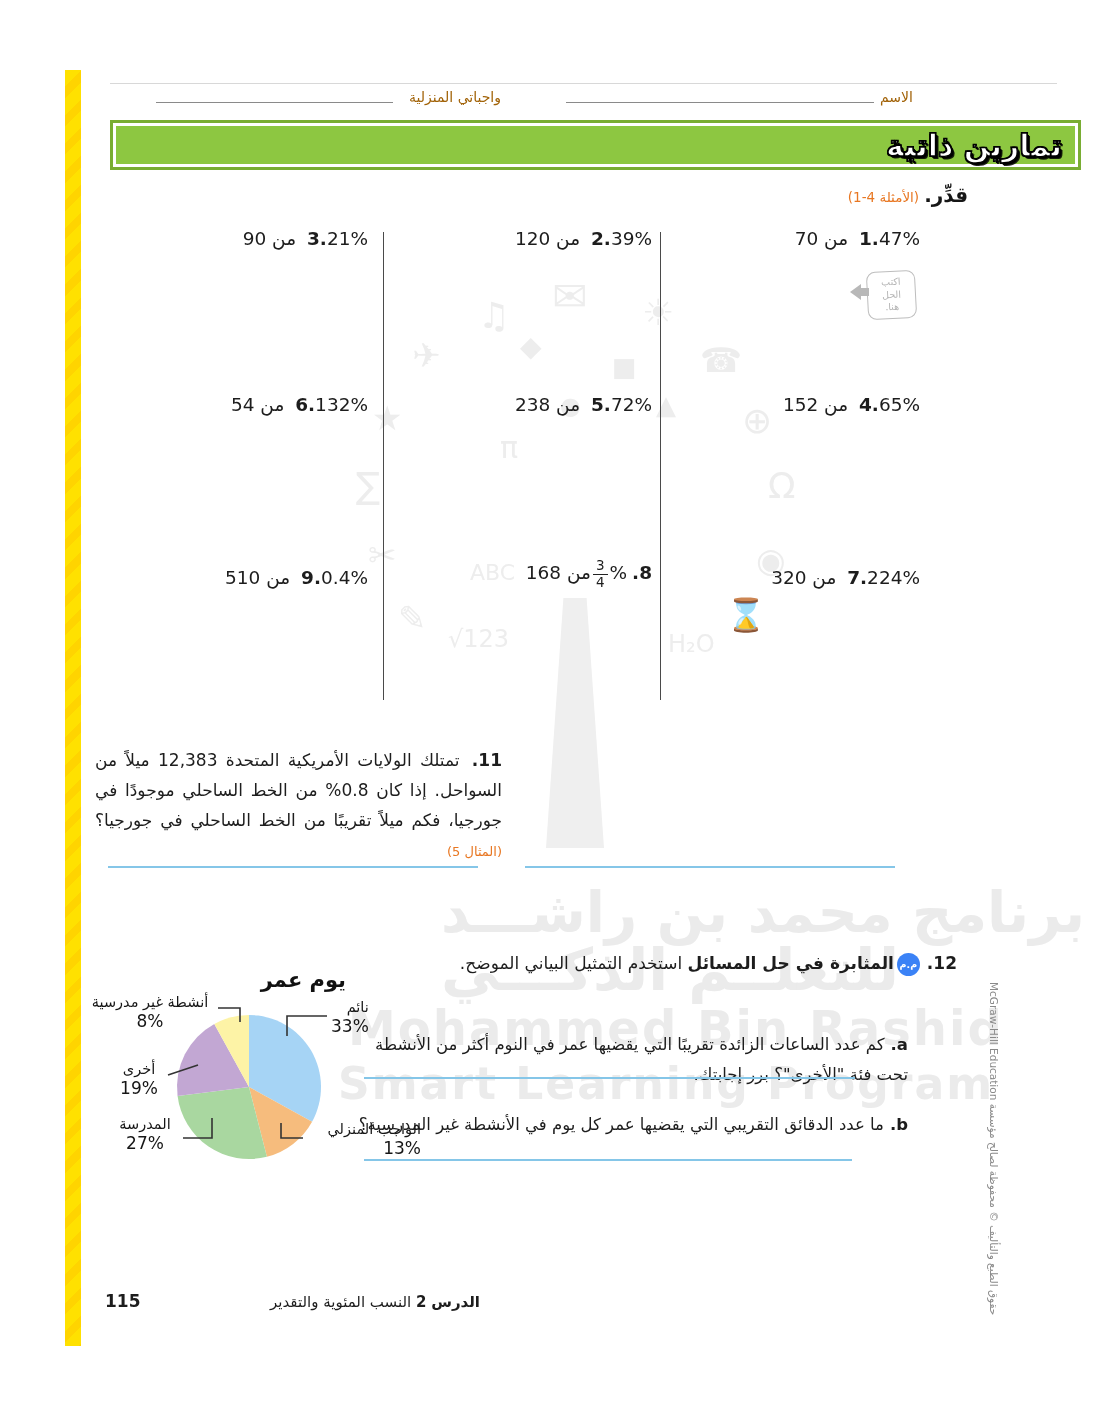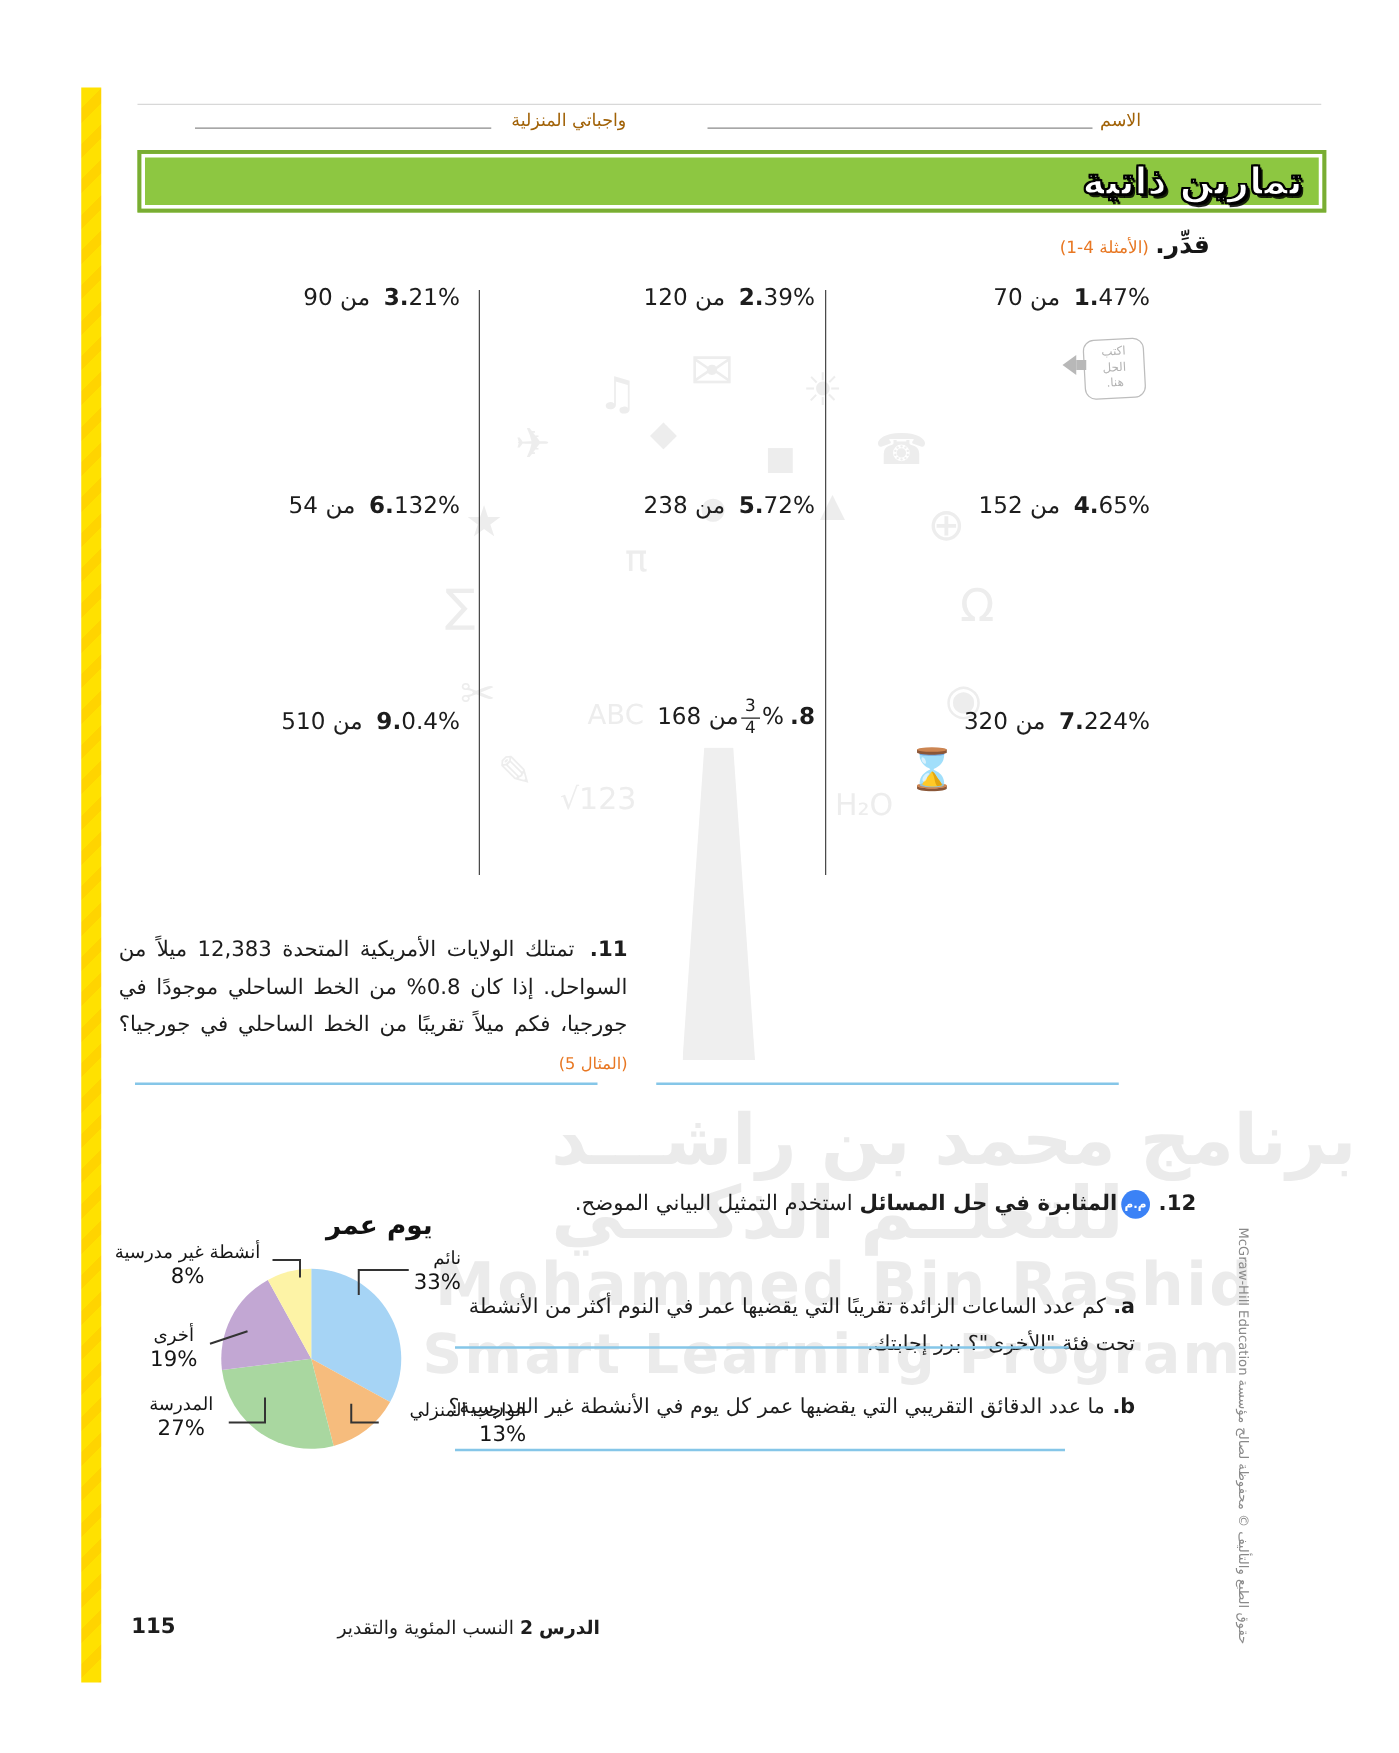--- a/index.html
+++ b/index.html
@@ -12,21 +12,21 @@
     background:repeating-linear-gradient(135deg,#ffe100 0 12px,#ffd400 12px 20px);}
 
   
   .hdr-label{font-size:14px;color:#a16207;direction:rtl;}
   .hdr-line{height:1px;background:#8a8a8a;}
   .top-hairline{left:110px;top:83px;width:947px;height:1px;background:#d8d8d8;}
 
   
   .banner{left:110px;top:120px;width:941px;height:44px;background:#8dc741;
     border:3px solid #79ad33;box-shadow:inset 0 0 0 3px #ffffff;
-    display:flex;align-items:center;justify-content:flex-end;padding-left:4px;}
+    display:flex;align-items:center;justify-content:flex-end;padding-left:24px;}
   .banner-title{direction:rtl;font-size:30px;font-weight:bold;color:#ffffff;
     padding-right:16px;-webkit-text-stroke:1.4px #000;
     text-shadow:2px 2px 0 #000,-1px -1px 0 #000,1px -1px 0 #000,-1px 1px 0 #000,3px 3px 0 rgba(0,0,0,.85);}
 
   
   .instruction{direction:rtl;white-space:nowrap;}
   .instr-verb{font-size:20px;font-weight:bold;color:#161616;}
   .instr-ref{font-size:13.5px;}
 
   

